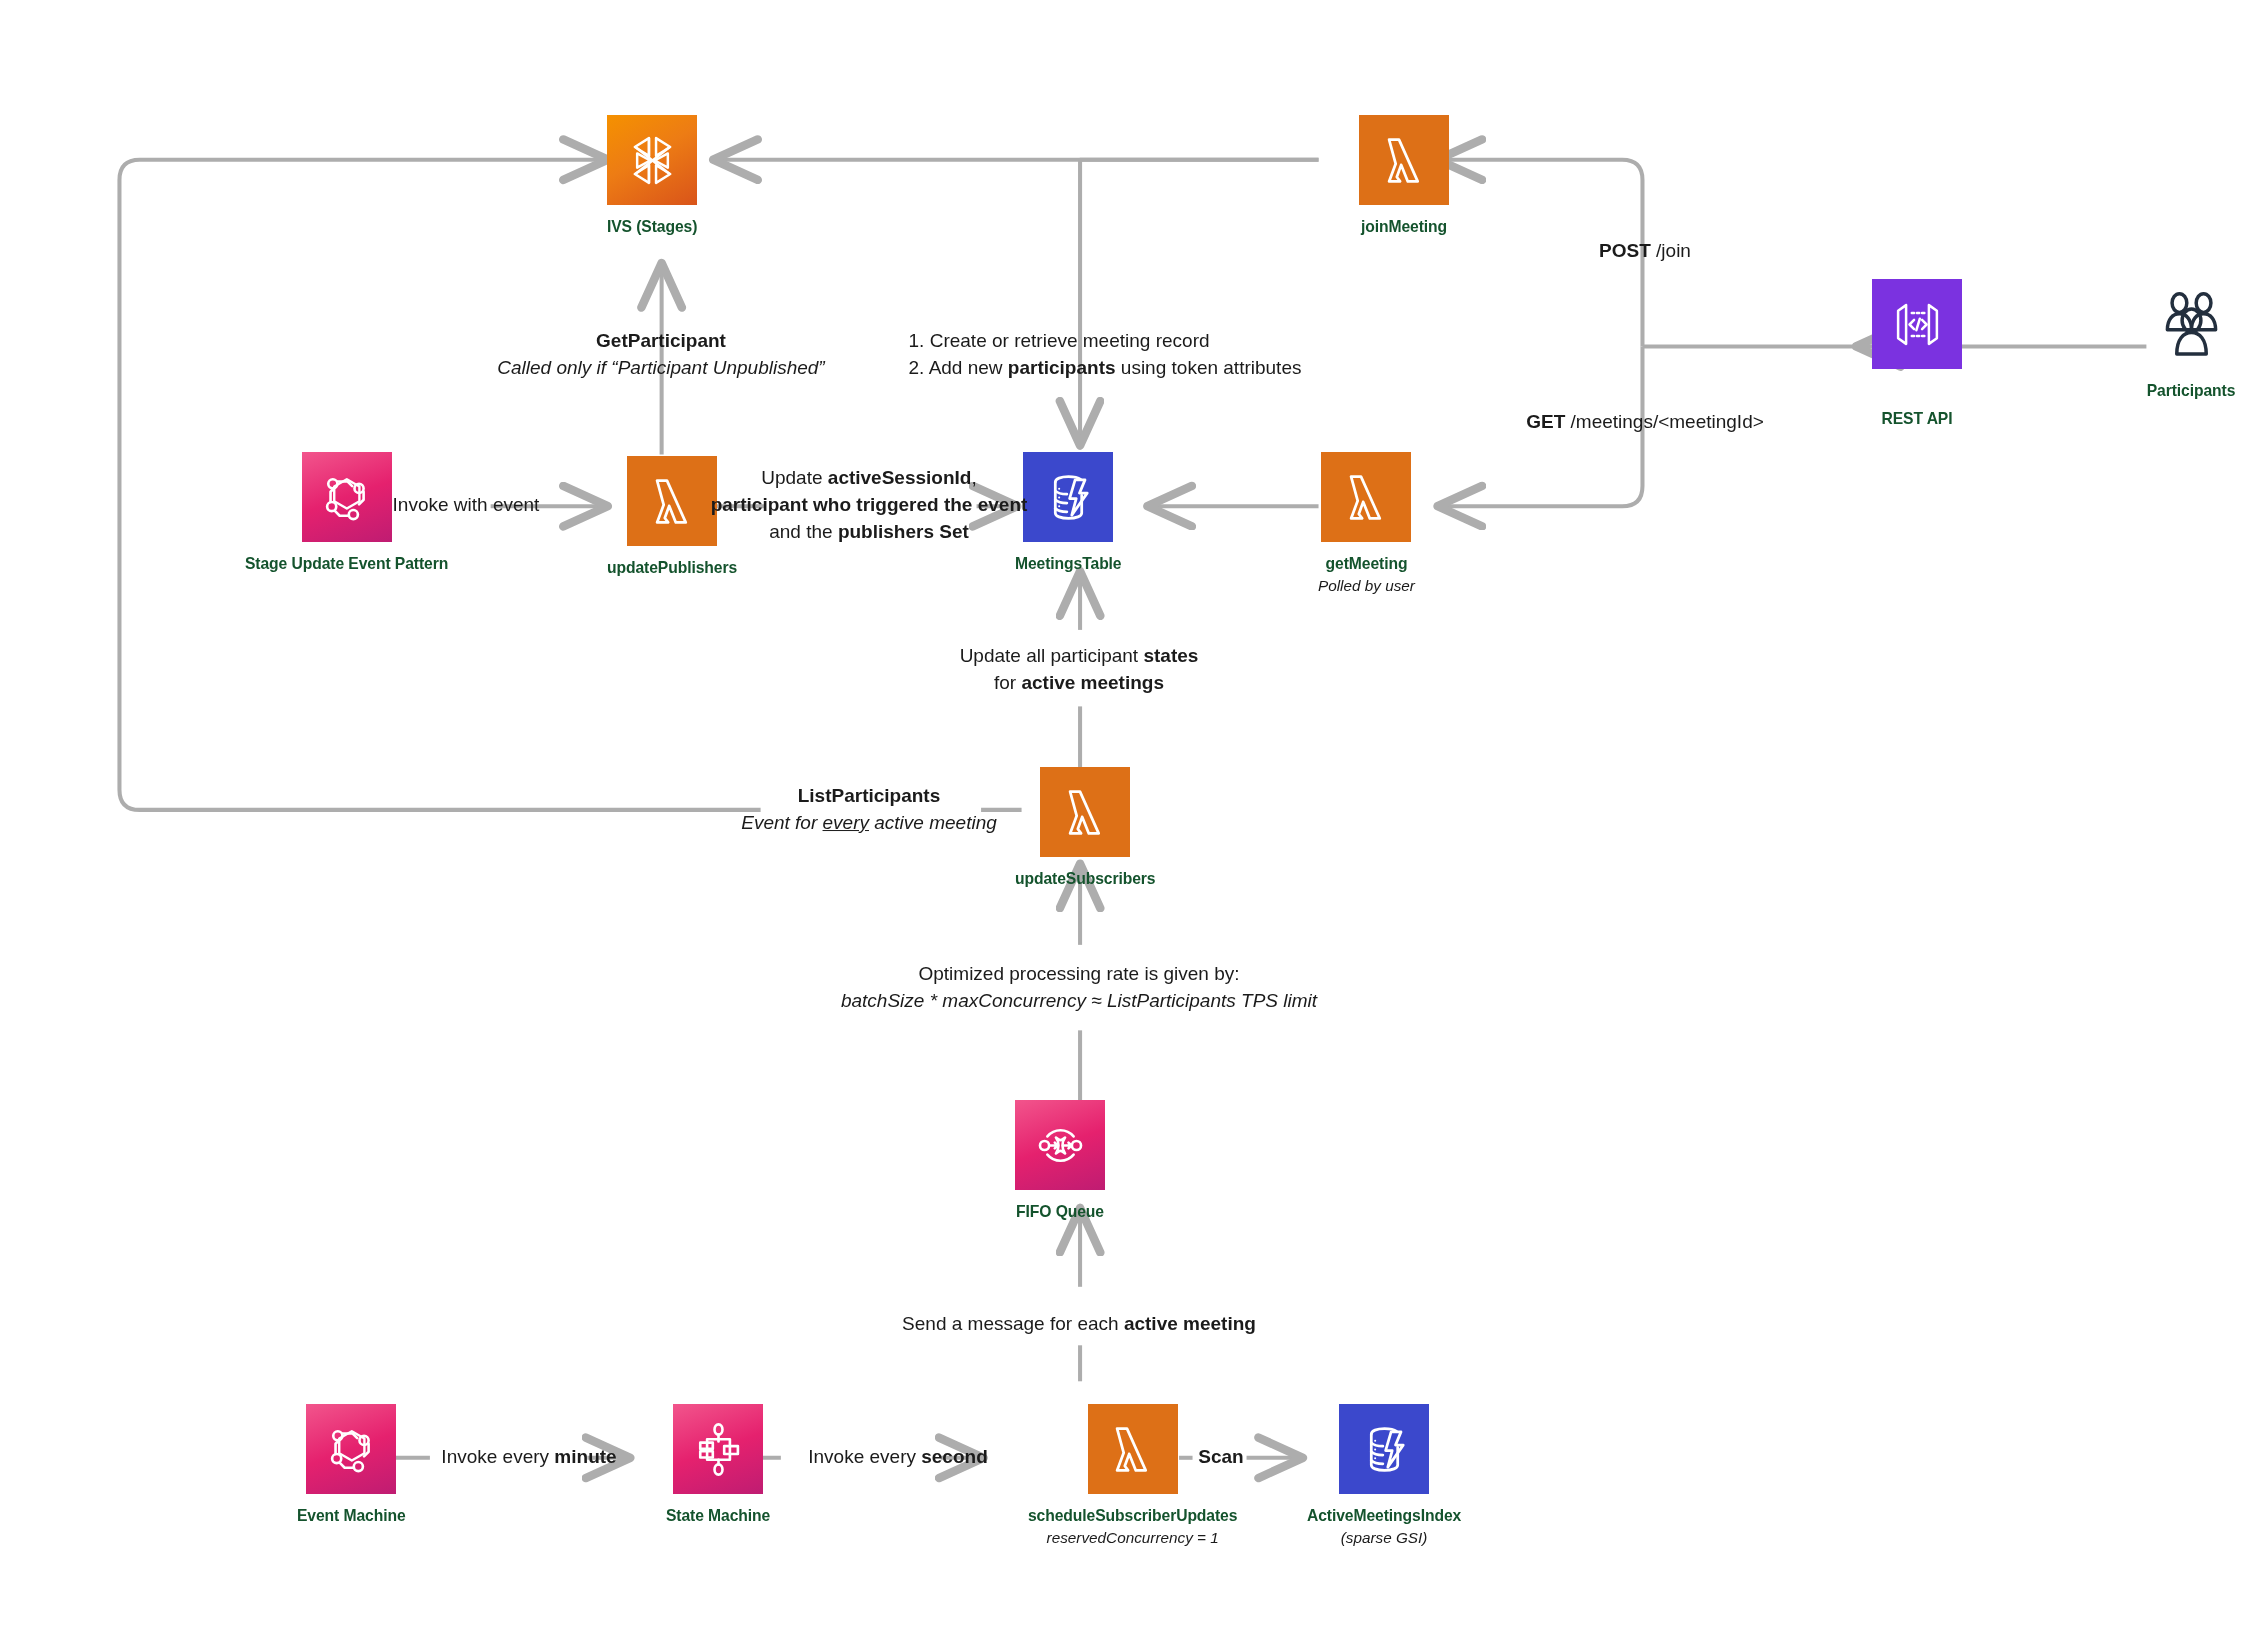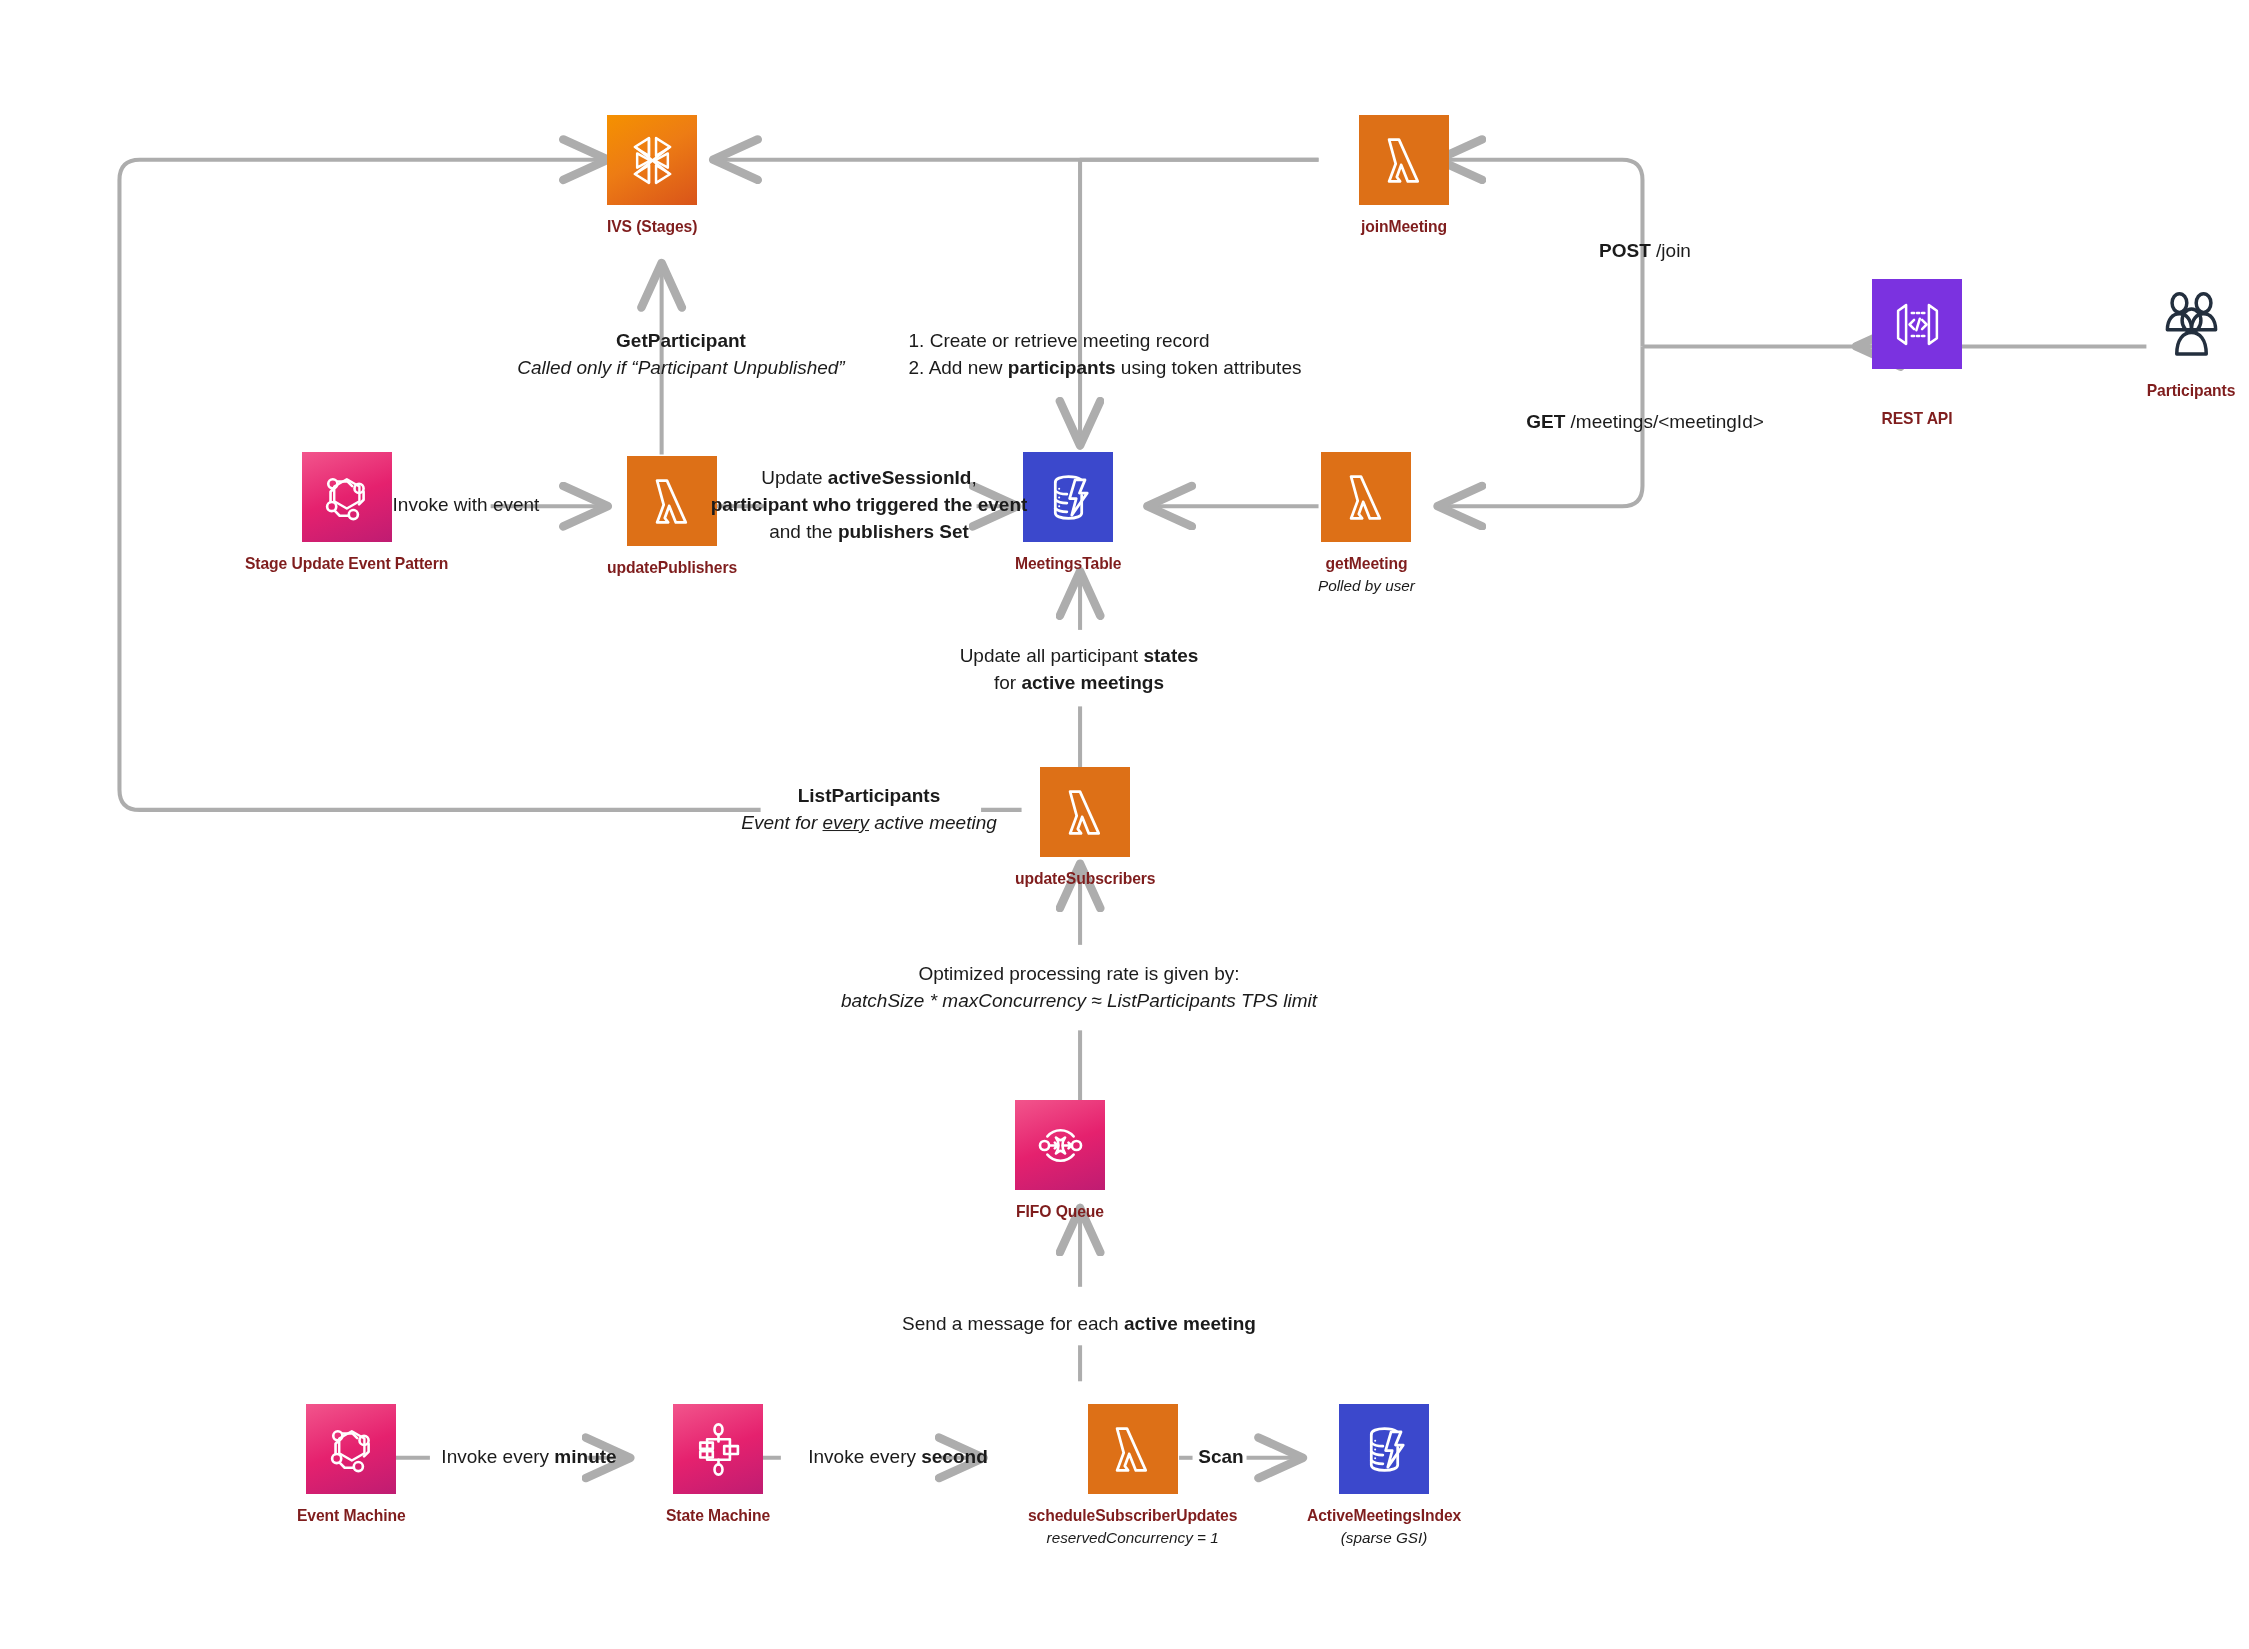--- a/index.html
+++ b/index.html
@@ -41,21 +41,21 @@
     justify-content: center;
     box-sizing: border-box;
   }
   .node .tile svg { display: block; }
   .node .caption {
     margin-top: 11.7px;
     text-align: center;
     font-size: 15.7px;
     font-weight: bold;
     letter-spacing: -0.1px;
-    color: #7f1d1d;
+    color: #14532d;
     white-space: nowrap;
     line-height: 1.22;
   }
   .node .subcaption {
     margin-top: 4px;
     font-size: 15.3px;
     font-style: italic;
     color: #1b1b1b;
     white-space: nowrap;
     line-height: 1.22;
@@ -357,21 +357,21 @@
           <circle cx="33" cy="50" r="1.9" fill="#ffffff" stroke="none"></circle>
           <circle cx="33" cy="66" r="1.9" fill="#ffffff" stroke="none"></circle>
           <path d="M62 18 L80 18 L70 42 L84 42 L56 82 L64 52 L52 52 Z"></path>
         </g>
       </svg>
     </div>
     <div class="caption">ActiveMeetingsIndex</div>
     <div class="subcaption">(sparse GSI)</div>
   </div>
 
-  <div class="edge-label" style="left:661px; top:355px;margin-left:20px;">
+  <div class="edge-label" style="left:661px; top:355px;">
     <div><b>GetParticipant</b></div>
     <div><i>Called only if “Participant Unpublished”</i></div>
   </div>
 
   <div class="edge-label left-al" style="left:1105px; top:355px;">
     <div><span>1. Create or retrieve meeting record</span></div>
     <div><span>2. Add new </span><b>participants</b><span> using token attributes</span></div>
   </div>
 
   <div class="edge-label" style="left:1645px; top:251px;">

